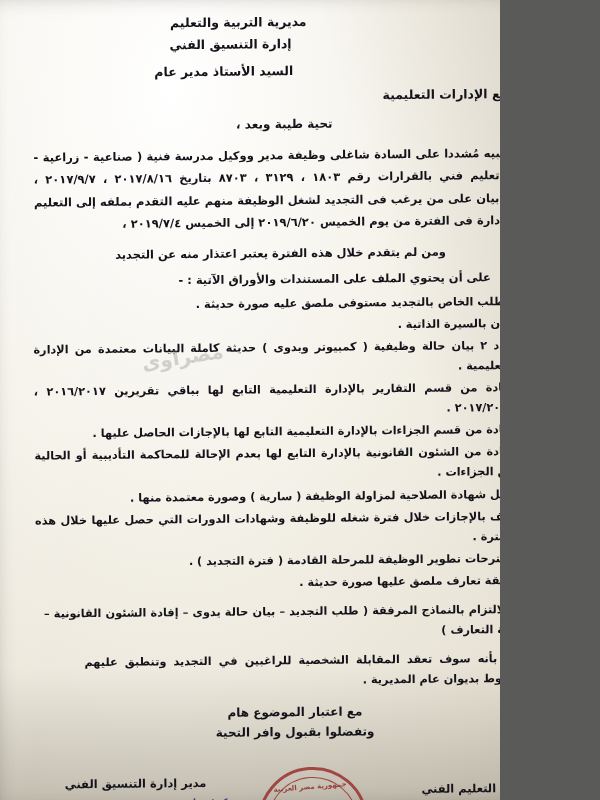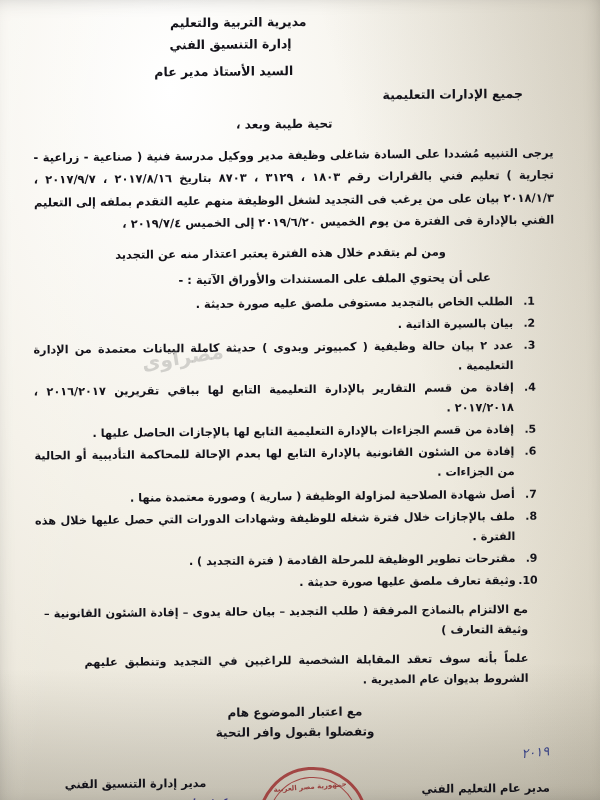--- a/index.html
+++ b/index.html
@@ -5,21 +5,21 @@
   html, body {
     margin: 0;
     padding: 0;
     background: #5a5a58;
   }
   body {
     font-family: "DejaVu Sans", sans-serif;
   }
   #page {
     position: relative;
-    width: 600px;
+    width: 500px;
     height: 800px;
     overflow: hidden;
     background: #c9c6bd;
   }
   
   #paper {
     position: absolute;
     left: -14px;
     top: -12px;
     width: 628px;

